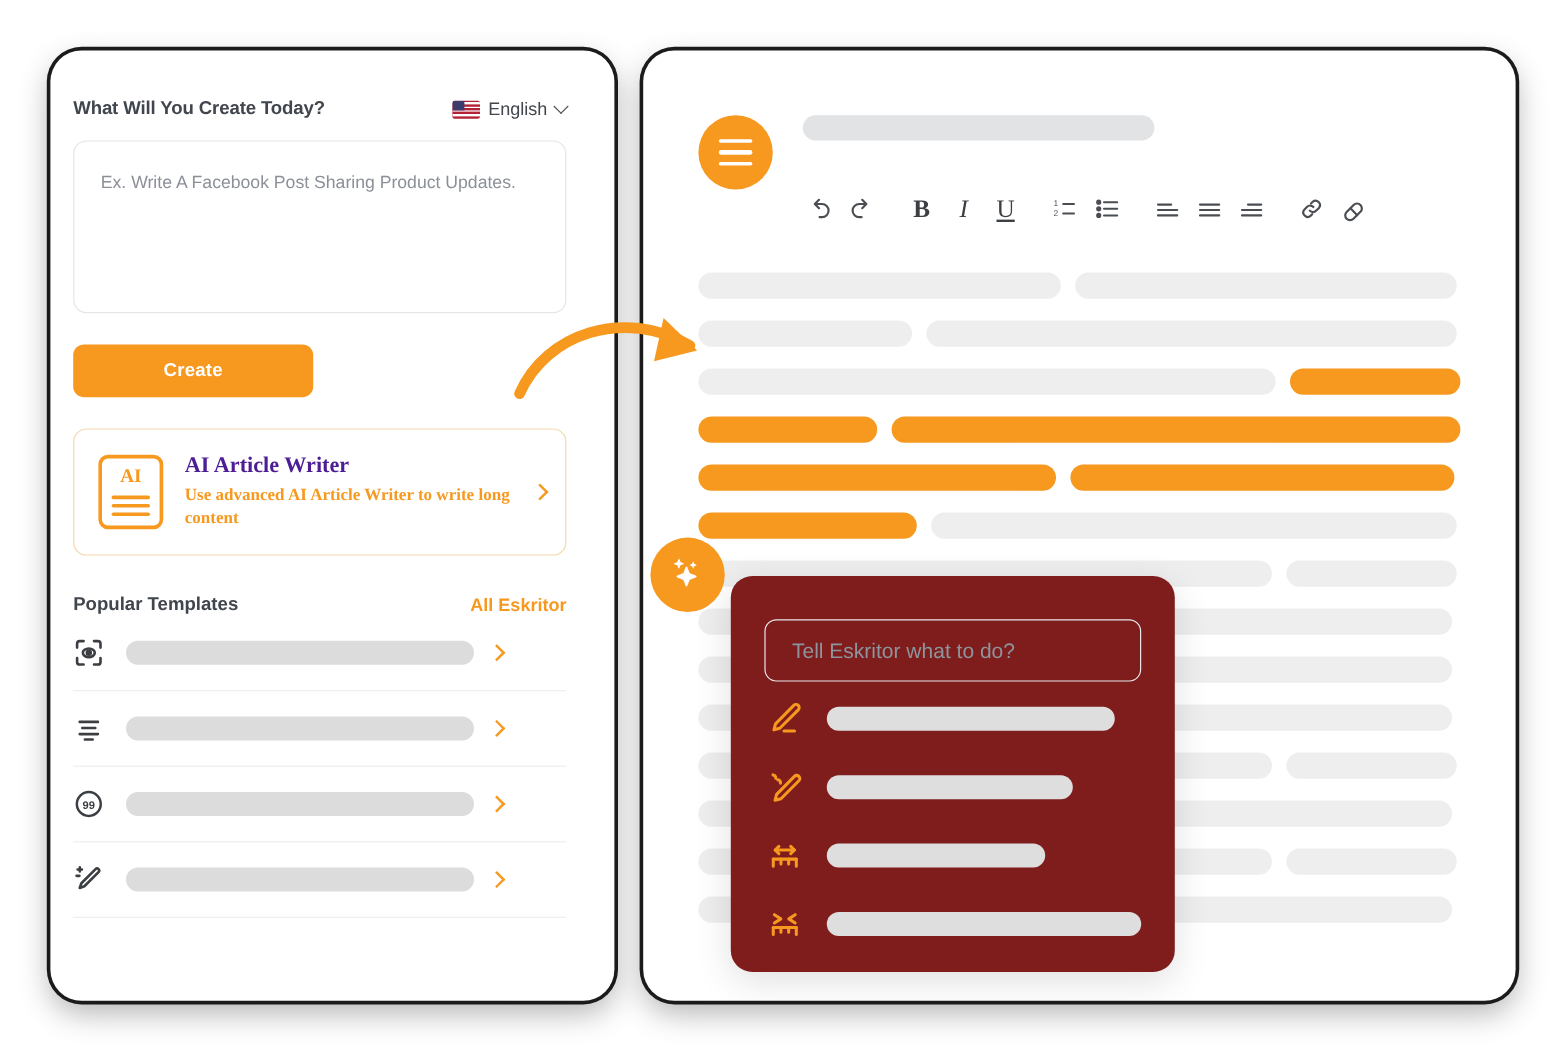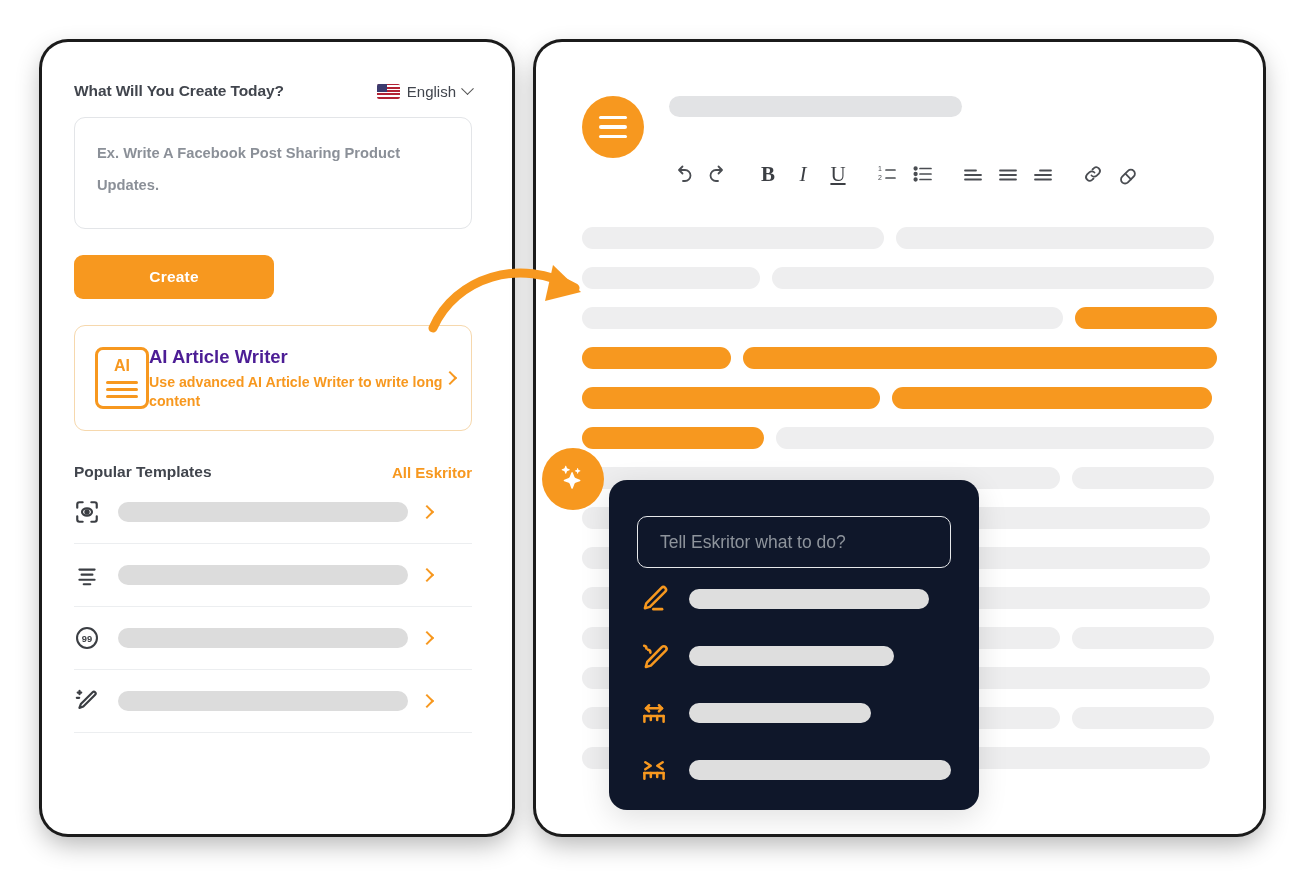--- a/index.html
+++ b/index.html
@@ -15,49 +15,49 @@
   .card {
     position: absolute;
     background: #ffffff;
     border-radius: 26px;
     box-shadow: 0 0 0 3px #1b1b1b, 0 10px 26px rgba(0,0,0,.30);
   }
   #left-panel  { left: 42px;  top: 42px;  width: 470px; height: 792px; }
   #right-panel { left: 536px; top: 42px;  width: 727px; height: 792px; }
 
   
-  .lp-inner { position: absolute; inset: 0; padding: 38px 40px 0 32px; }
+  .lp-inner { position: absolute; inset: 0; padding: 38px 40px 0 19px; }
 
   .lp-head { display: flex; align-items: center; justify-content: space-between; height: 22px; }
   .lp-title { font-size: 15.5px; font-weight: 700; color: #41454d; letter-spacing: -.1px; }
   .lang { display: flex; align-items: center; gap: 7px; cursor: pointer; }
   .flag { width: 23px; height: 15px; border-radius: 2px; overflow: hidden; position: relative;
           background: #b22234; flex: none; }
   .flag i { position: absolute; left: 0; right: 0; height: 1.67px; background: #fff; }
   .flag i:nth-child(1){ top: 1.67px } .flag i:nth-child(2){ top: 5px }
   .flag i:nth-child(3){ top: 8.34px } .flag i:nth-child(4){ top: 11.7px }
   .flag u { position: absolute; left: 0; top: 0; width: 10px; height: 8.2px; background: #3c3b6e; }
   .lang-label { font-size: 15px; color: #41454d; }
   .chev-dn { width: 9px; height: 9px; border-right: 1.8px solid #555; border-bottom: 1.8px solid #555;
              transform: rotate(45deg) translate(-2px,-2px); }
 
   .prompt-box {
-    margin-top: 15px; height: 112px; border: 1px solid #e3e5e8; border-radius: 11px;
-    padding: 19px 22px; font-size: 14.7px; line-height: 32px; color: #8b9098; font-weight: bold;
+    margin-top: 15px; height: 144px; border: 1px solid #e3e5e8; border-radius: 11px;
+    padding: 19px 22px; font-size: 14.7px; line-height: 32px; color: #8b9098;
   }
 
   .create-btn {
     margin-top: 26px; width: 200px; height: 44px; border: none; border-radius: 9px;
     background: #f7981f; color: #fff; font-size: 15.5px; font-weight: 600;
     font-family: inherit; cursor: pointer; letter-spacing: .2px;
   }
 
   .feature-card {
     margin-top: 26px; height: 106px; border: 1px solid #f6d8ad; border-radius: 11px;
-    display: flex; align-items: center; padding: 0 16px 0 20px; cursor: pointer;
+    display: flex; align-items: center; padding: 0 16px 0 20px; gap: 18px; cursor: pointer; font-family: Liberation Serif, serif;
   }
   .doc-icon { width: 54px; height: 62px; border: 3px solid #f7981f; border-radius: 8px; flex: none;
               display: flex; flex-direction: column; align-items: center; justify-content: center; gap: 4px; }
   .doc-icon .ai { font-size: 16px; font-weight: 700; color: #f7981f; line-height: 1; margin-bottom: 3px; }
   .doc-icon .ln { width: 32px; height: 3px; background: #f7981f; border-radius: 2px; }
   .fc-text { flex: 1; }
   .fc-title { font-size: 18.5px; font-weight: 700; color: #4c1d95; margin-bottom: 5px; }
   .fc-sub { font-size: 14.2px; font-weight: 700; color: #f7981f; line-height: 19px; }
   .chev-rt { width: 10px; height: 10px; border-top: 2.2px solid #f7981f; border-right: 2.2px solid #f7981f;
              transform: rotate(45deg); flex: none; }
@@ -91,21 +91,21 @@
   .doc-row { display: flex; gap: 12px; margin-bottom: 18px; height: 22px; }
   .seg { height: 22px; border-radius: 11px; background: #eeeeef; }
   .seg.orange { background: #f7981f; }
 
   
   .sparkle { position: absolute; left: 6px; top: 406px; width: 62px; height: 62px; border-radius: 50%;
              background: #f7981f; display:flex; align-items:center; justify-content:center; z-index: 5; cursor:pointer; }
 
   
   .popover { position: absolute; left: 73px; top: 438px; width: 370px; height: 330px;
-             background: #0f172a; border-radius: 18px; box-shadow: 0 8px 30px rgba(0,0,0,.12); z-index: 4; padding: 36px 28px 0 28px; }
+             background: #7f1d1d; border-radius: 18px; box-shadow: 0 8px 30px rgba(0,0,0,.12); z-index: 4; padding: 36px 28px 0 28px; }
   .pop-input { height: 52px; border: 1px solid #e6e8ea; border-radius: 10px;
                display: flex; align-items: center; padding: 0 22px; font-size: 17.5px; color: #8e949c; cursor: text; }
   .pop-item { display: flex; align-items: center; gap: 18px; height: 52px; margin-top: 5px; cursor: pointer; }
   .pop-ico { width: 34px; height: 34px; flex: none; color: #f7981f; display:flex; align-items:center; justify-content:center; }
   .pop-bar { height: 20px; background: #dedede; border-radius: 10px; }
 
   .arrow { position: absolute; left: 425px; top: 248px; z-index: 6; }
 </style>
 </head>
 <body>

